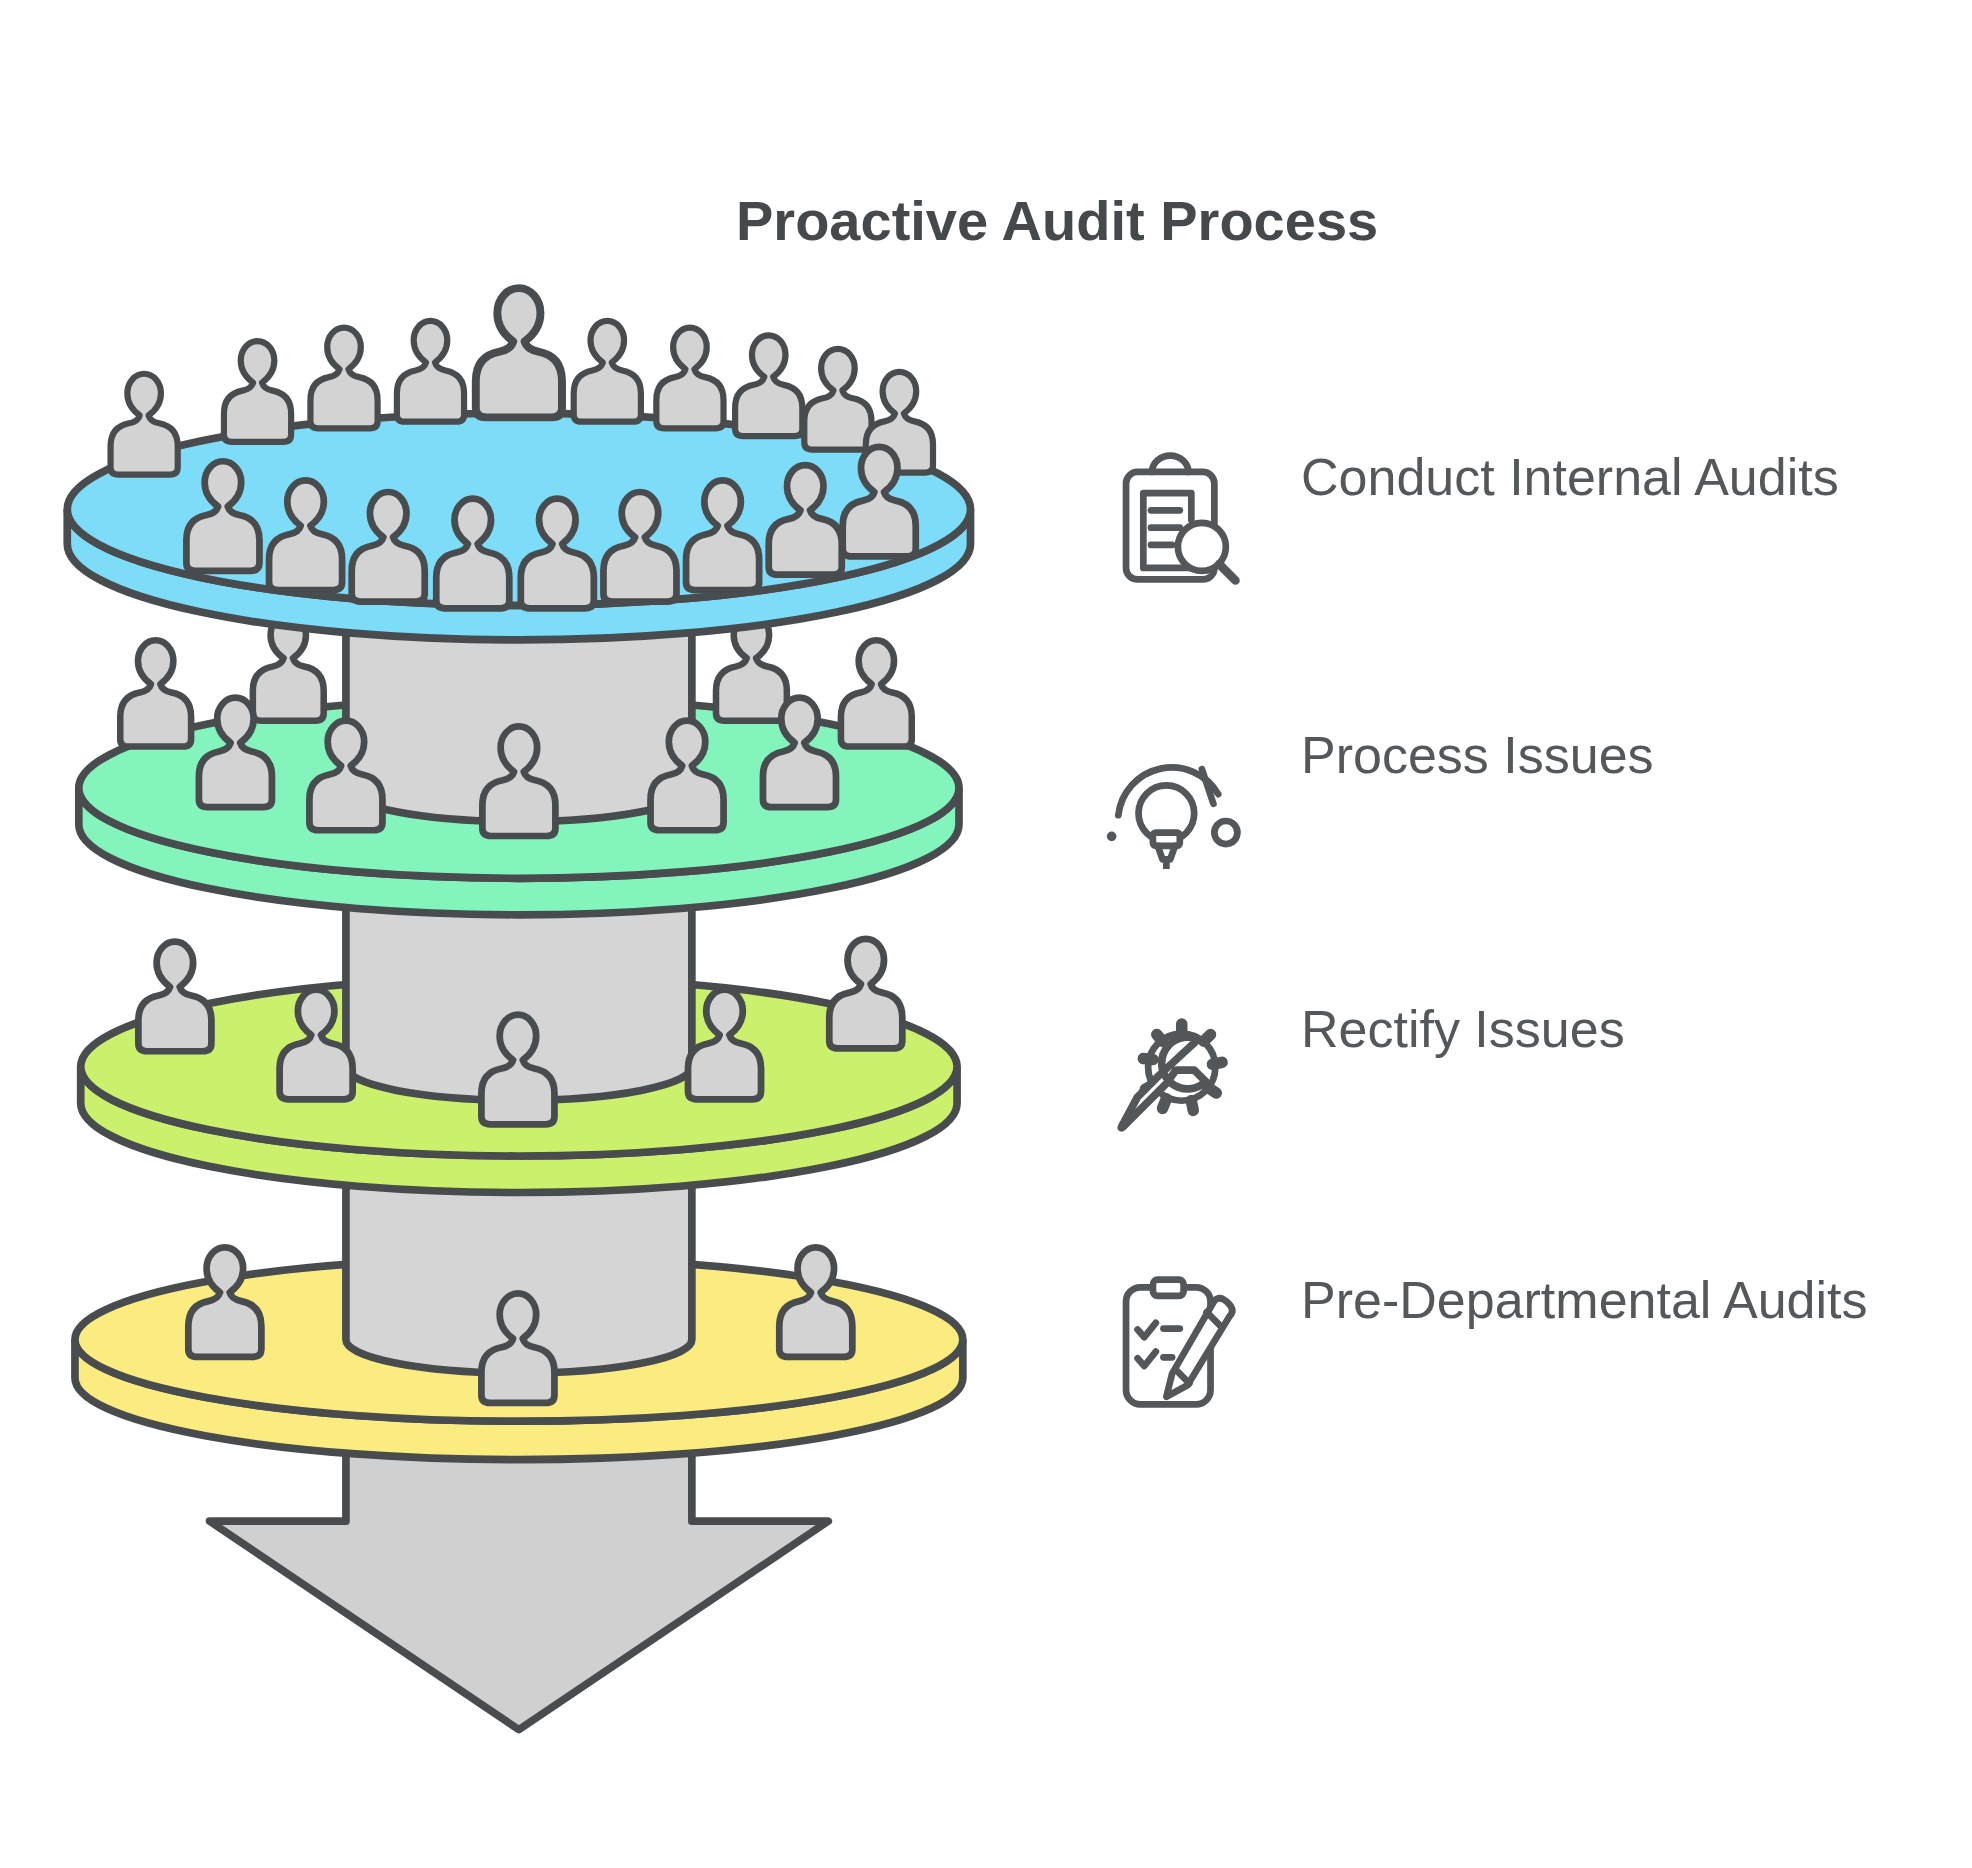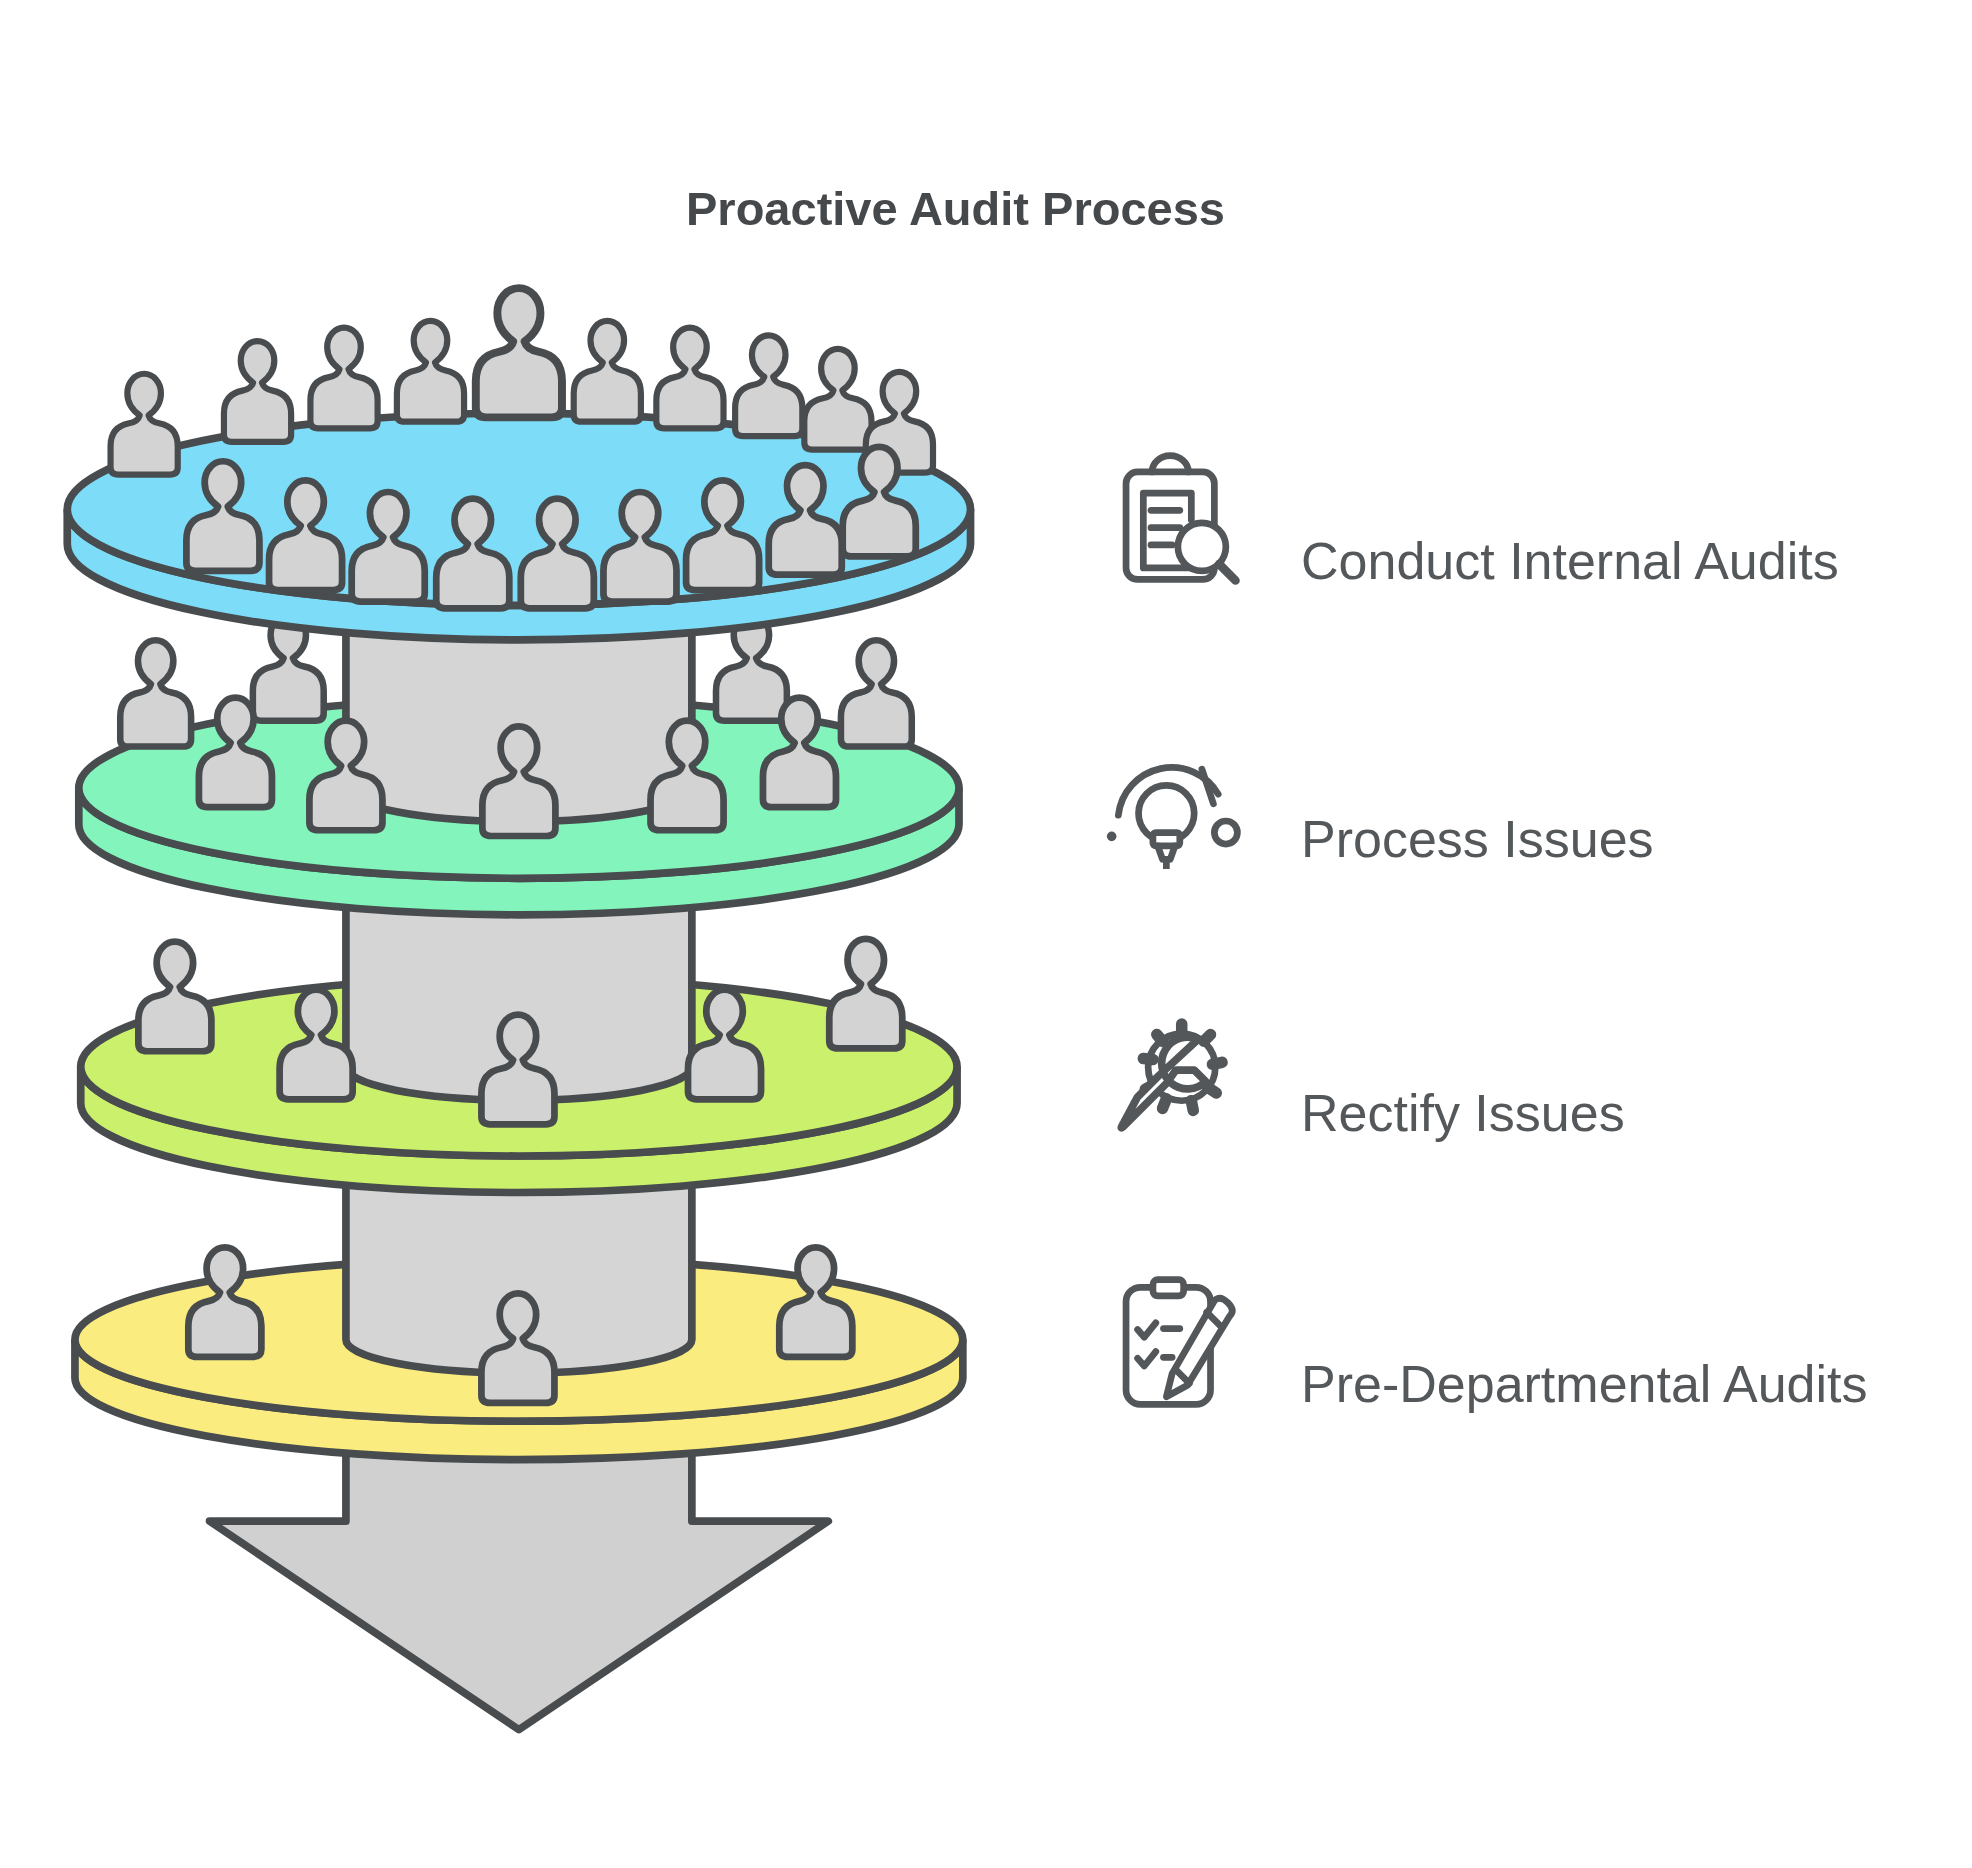--- a/index.html
+++ b/index.html
@@ -5,38 +5,38 @@
   html,body{margin:0;padding:0;}
   body{
     width:1972px;height:1869px;
     background:#ffffff;
     font-family:"Liberation Sans", sans-serif;
     position:relative;
     overflow:hidden;
   }
   .page-title{
     position:absolute;
-    left:686px;top:150px;
-    font-size:47px;
+    left:736px;top:150px;
+    font-size:56px;
     font-weight:700;
     color:#46494B;
     letter-spacing:0;
     white-space:nowrap;
   }
   .funnel-wrap{
     position:absolute;left:0;top:0;width:1057px;height:1869px;
   }
   .steps{
     position:absolute;left:1103px;top:0;width:845px;height:1869px;
   }
   .step{
     position:absolute;
     left:0;
     width:845px;height:144px;
-    display:flex;align-items:flex-end;gap:54px;
+    display:flex;align-items:flex-start;gap:54px;
   }
   .step-1{top:447px;}
   .step-2{top:725px;}
   .step-3{top:999px;}
   .step-4{top:1270px;}
   .step svg{flex:0 0 144px;width:144px;height:144px;}
   .step-label{
     font-size:52px;
     color:#55585A;
     white-space:nowrap;

